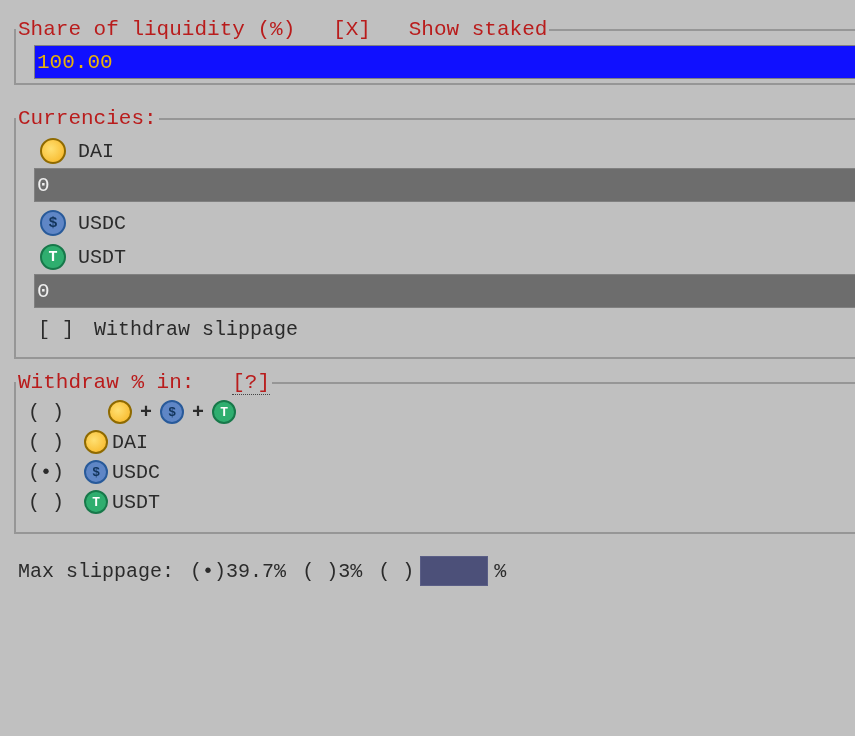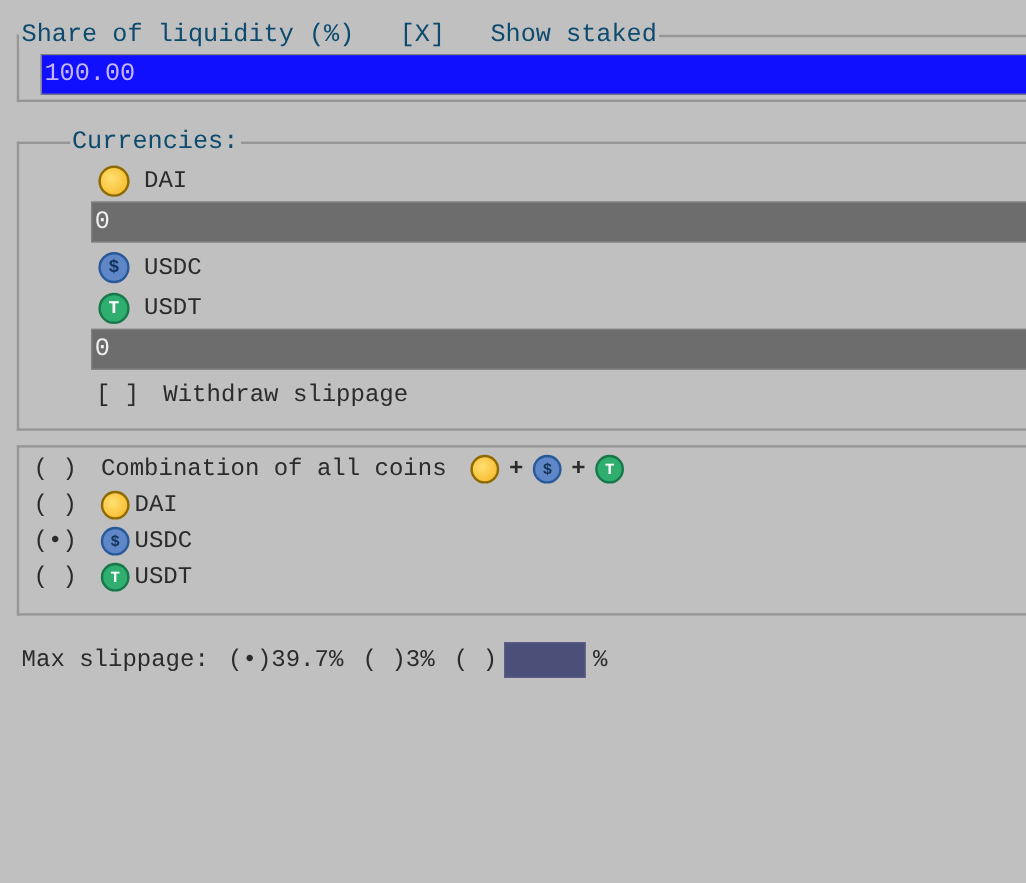--- a/index.html
+++ b/index.html
@@ -16,40 +16,40 @@
   fieldset {
     border: 2px solid #969696;
     border-right: none;
     margin: 0 0 0 14px;
     padding: 0;
     position: relative;
   }
   legend {
     padding: 0 2px;
     font-size: 21px;
-    color: #0c4a6e;
+    color: #b91c1c;
     font-weight: 500;
   }
   .bracket { font-weight: 500; }
   .input-bar {
     display: flex;
     align-items: center;
     height: 32px;
     margin: 4px 0 4px 18px;
     background: #6d6d6d;
     border: 1px solid #808080;
     border-right: none;
     color: #efefef;
     font-size: 21px;
     padding-left: 2px;
     font-weight: 500;
   }
   .input-bar.blue {
     background: #1010ff;
-    color: #c4b5fd;
+    color: #eab308;
   }
   .currency-row {
     display: flex;
     align-items: center;
     gap: 12px;
     margin: 8px 0 4px 24px;
     font-weight: 500;
   }
   .icon {
     width: 26px;
@@ -105,21 +105,21 @@
   }
   .slippage-input {
     width: 66px;
     height: 28px;
     background: #4c5079;
     border: 1px solid #5a5e86;
     display: inline-block;
     margin: 0 4px;
   }
   .fs-share { margin-top: 18px; }
-  .fs-currencies { margin-top: 22px; padding-bottom: 10px; padding-left: 42px; }
+  .fs-currencies { margin-top: 22px; padding-bottom: 10px; }
   .fs-withdraw-in { margin-top: 12px; padding-bottom: 8px; }
 </style>
 </head>
 <body>
 
 <fieldset class="fs-share">
   <legend>
     <span>Share of liquidity (%)</span>
     &nbsp;
     <span class="bracket">
@@ -157,27 +157,31 @@
     <span>0</span>
   </div>
 
   <div class="checkbox-line">
     <span class="bracket"><span>[</span><span> </span><span>]</span></span>
     &nbsp;<span>Withdraw slippage</span>
   </div>
 </fieldset>
 
 <fieldset class="fs-withdraw-in">
+  <legend>
+    <span>Withdraw % in:</span>
+    &nbsp;
+    <span class="help">[?]</span>
+  </legend>
 
   <div class="radio-list">
 
     <div class="radio-line">
       <span class="bracket"><span>(</span><span> </span><span>)</span></span>
       &nbsp;
-      <span>Combination of all coins</span>
       &nbsp;
       <span class="icon icon-sm icon-dai"></span>
       <span class="plus">+</span>
       <span class="icon icon-sm icon-usdc">$</span>
       <span class="plus">+</span>
       <span class="icon icon-sm icon-usdt">T</span>
     </div>
 
     <div class="radio-line">
       <span class="bracket"><span>(</span><span> </span><span>)</span></span>

